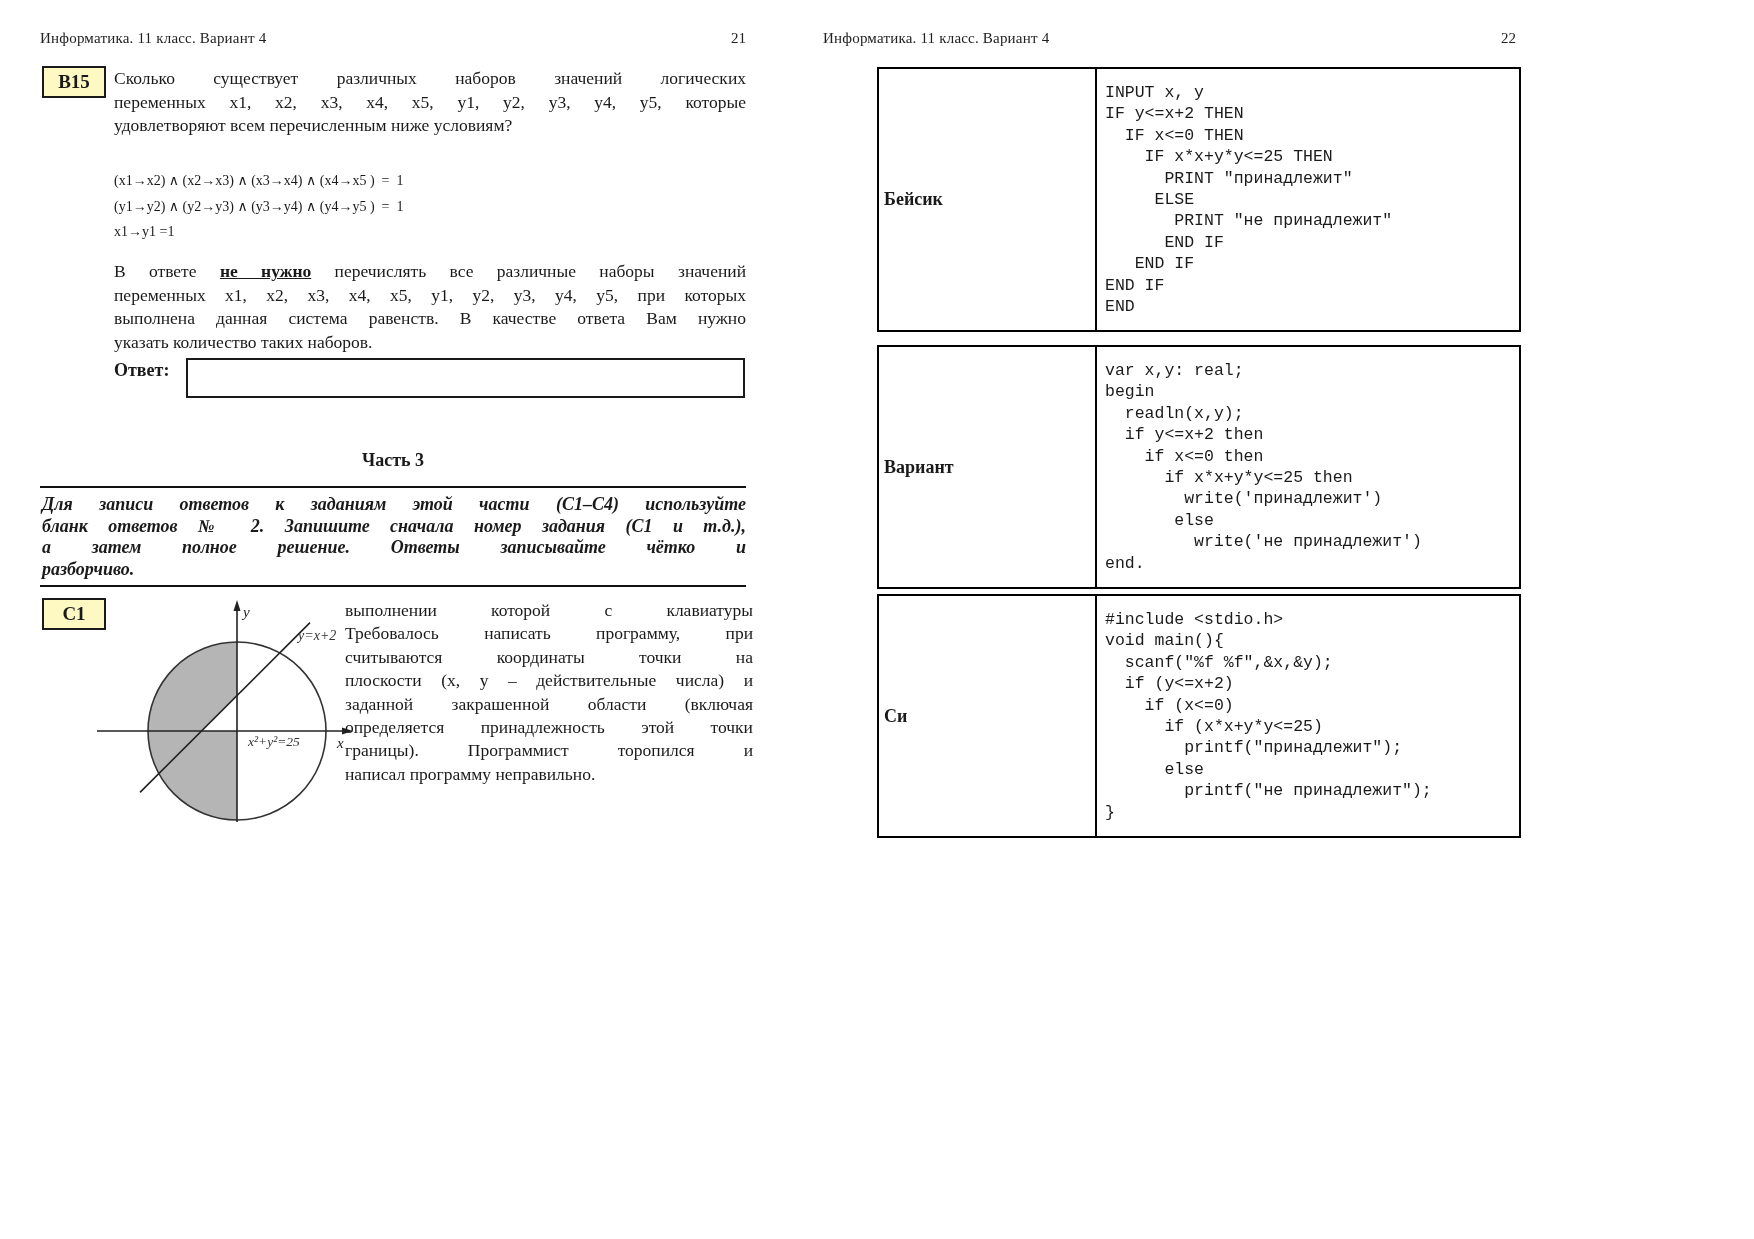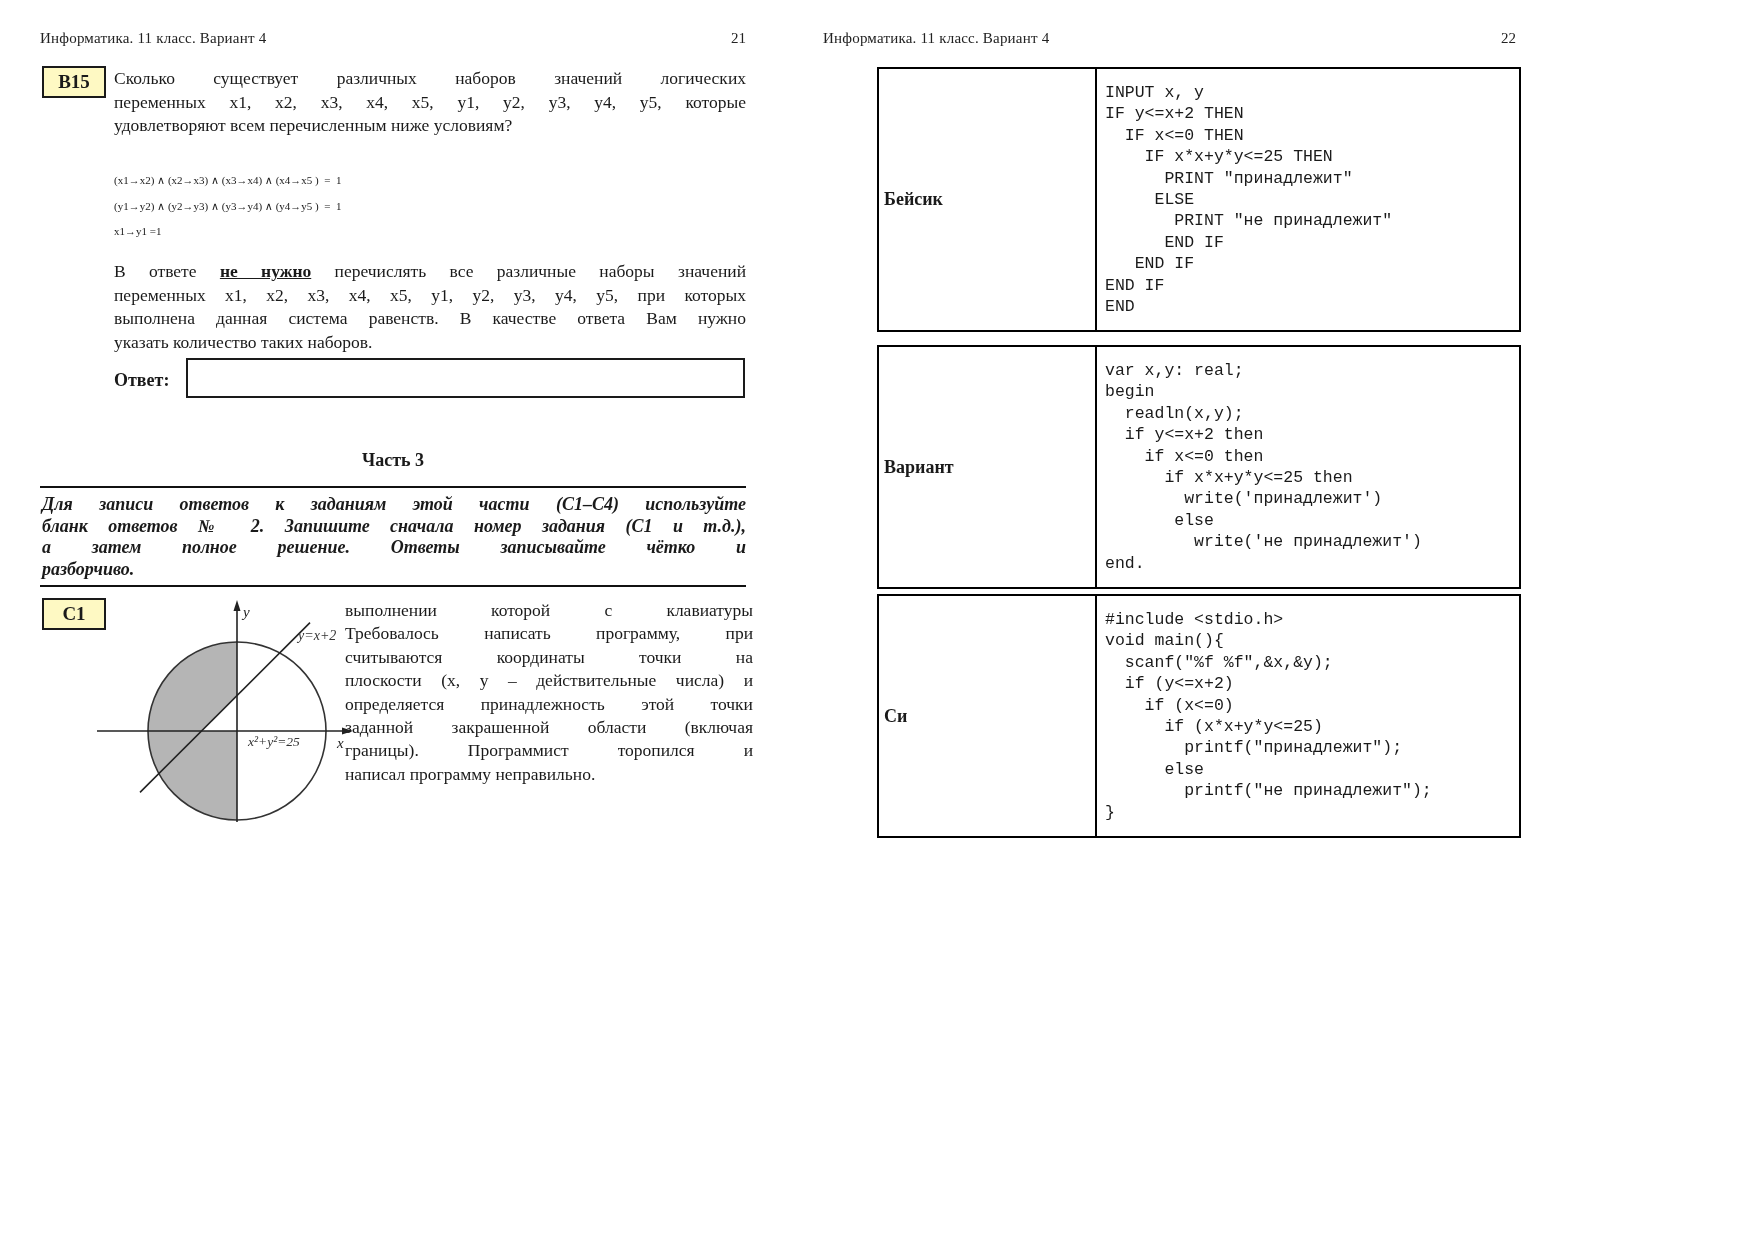--- a/index.html
+++ b/index.html
@@ -17,21 +17,21 @@
   .taskbox{
     width:60px;height:28px;border:2px solid #1a1a1a;
     display:flex;align-items:center;justify-content:center;
     font-weight:bold;font-size:19px;background:#fef9c3;
   }
   .jlines > div{
     text-align:justify;text-align-last:justify;
   }
   .jlines > div:last-child{text-align-last:left;}
   .b15text{width:632px;font-size:17.5px;line-height:23.5px;}
-  .eq > div{white-space:pre;font-size:11px;line-height:25.5px;}
+  .eq > div{white-space:pre;font-size:14px;line-height:25.5px;}
   .note{width:632px;font-size:17.5px;line-height:23.5px;}
   .noteline1{text-align:justify;text-align-last:justify;}
   .emph{font-weight:bold;text-decoration:underline;}
   .anslabel{font-weight:bold;font-size:18px;}
   .ansbox{width:555px;height:36px;border:2px solid #1a1a1a;background:#fff;}
   .part3{width:706px;text-align:center;font-weight:bold;font-size:18px;}
   .rule{height:2px;background:#111;}
   .instr{width:704px;font-weight:bold;font-style:italic;font-size:18px;line-height:21.7px;}
   .c1text{width:408px;font-size:17.5px;line-height:23.4px;}
   .codetable{
@@ -79,21 +79,21 @@
 
     <div class="abs note" style="left:114px;top:260px;">
       <div class="noteline1"><span>В ответе </span><span class="emph">не нужно</span><span> перечислять все различные наборы значений</span></div>
       <div class="jlines">
           <div>переменных x1, x2, x3, x4, x5, y1, y2, y3, y4, y5, при которых</div>
           <div>выполнена данная система равенств. В качестве ответа Вам нужно</div>
           <div>указать количество таких наборов.</div>
         </div>
     </div>
 
-    <div class="abs anslabel" style="left:114px;top:370px;">Ответ:</div>
+    <div class="abs anslabel" style="left:114px;top:360px;">Ответ:</div>
     <div class="abs ansbox" style="left:186px;top:358px;"></div>
 
     <div class="abs part3" style="left:40px;top:450px;">Часть 3</div>
     <div class="abs rule" style="left:40px;top:486px;width:706px;"></div>
     <div class="abs instr jlines" style="left:42px;top:494px;">
         <div>Для записи ответов к заданиям этой части (С1–С4) используйте</div>
         <div>бланк ответов № 2. Запишите сначала номер задания (С1 и т.д.),</div>
         <div>а затем полное решение. Ответы записывайте чётко и</div>
         <div>разборчиво.</div>
       </div>
@@ -122,22 +122,22 @@
       <text x="252" y="153" font-size="15" font-style="italic" fill="#222">x</text>
       <text x="213" y="45" font-size="14" font-style="italic" fill="#333">y=x+2</text>
       <text x="163" y="151" font-size="13.5" font-style="italic" fill="#333">x²+y²=25</text>
     </svg>
 
     <div class="abs c1text jlines" style="left:345px;top:599px;">
         <div>выполнении которой с клавиатуры</div>
         <div>Требовалось написать программу, при</div>
         <div>считываются координаты точки на</div>
         <div>плоскости (x, y – действительные числа) и</div>
+        <div>заданной закрашенной области (включая</div>
         <div>определяется принадлежность этой точки</div>
-        <div>заданной закрашенной области (включая</div>
         <div>границы). Программист торопился и</div>
         <div>написал программу неправильно.</div>
       </div>
 
   </div>
 
   <div class="abs" style="left:877px;top:0;width:877px;height:1239px;">
 
     <div class="abs pghead" style="left:-54px;top:30px;">Информатика. 11 класс. Вариант 4</div>
     <div class="abs pgnum" style="left:593px;top:30px;width:46px;">22</div>

